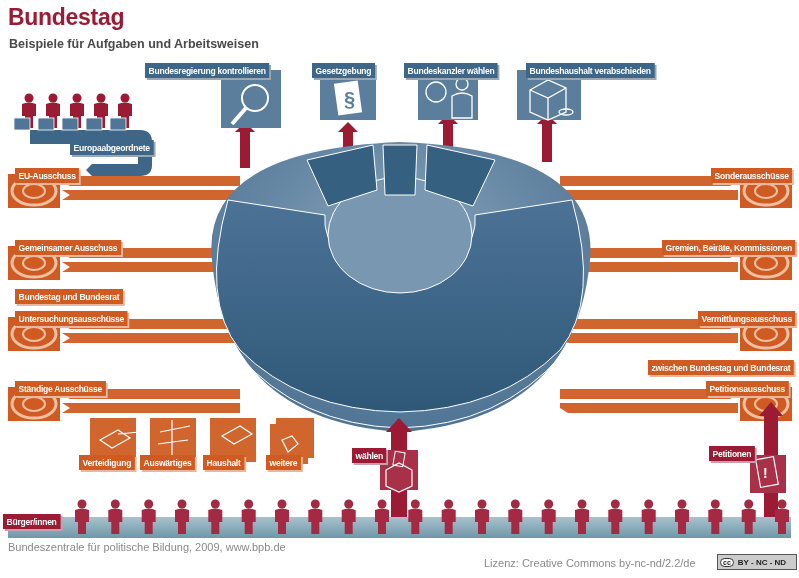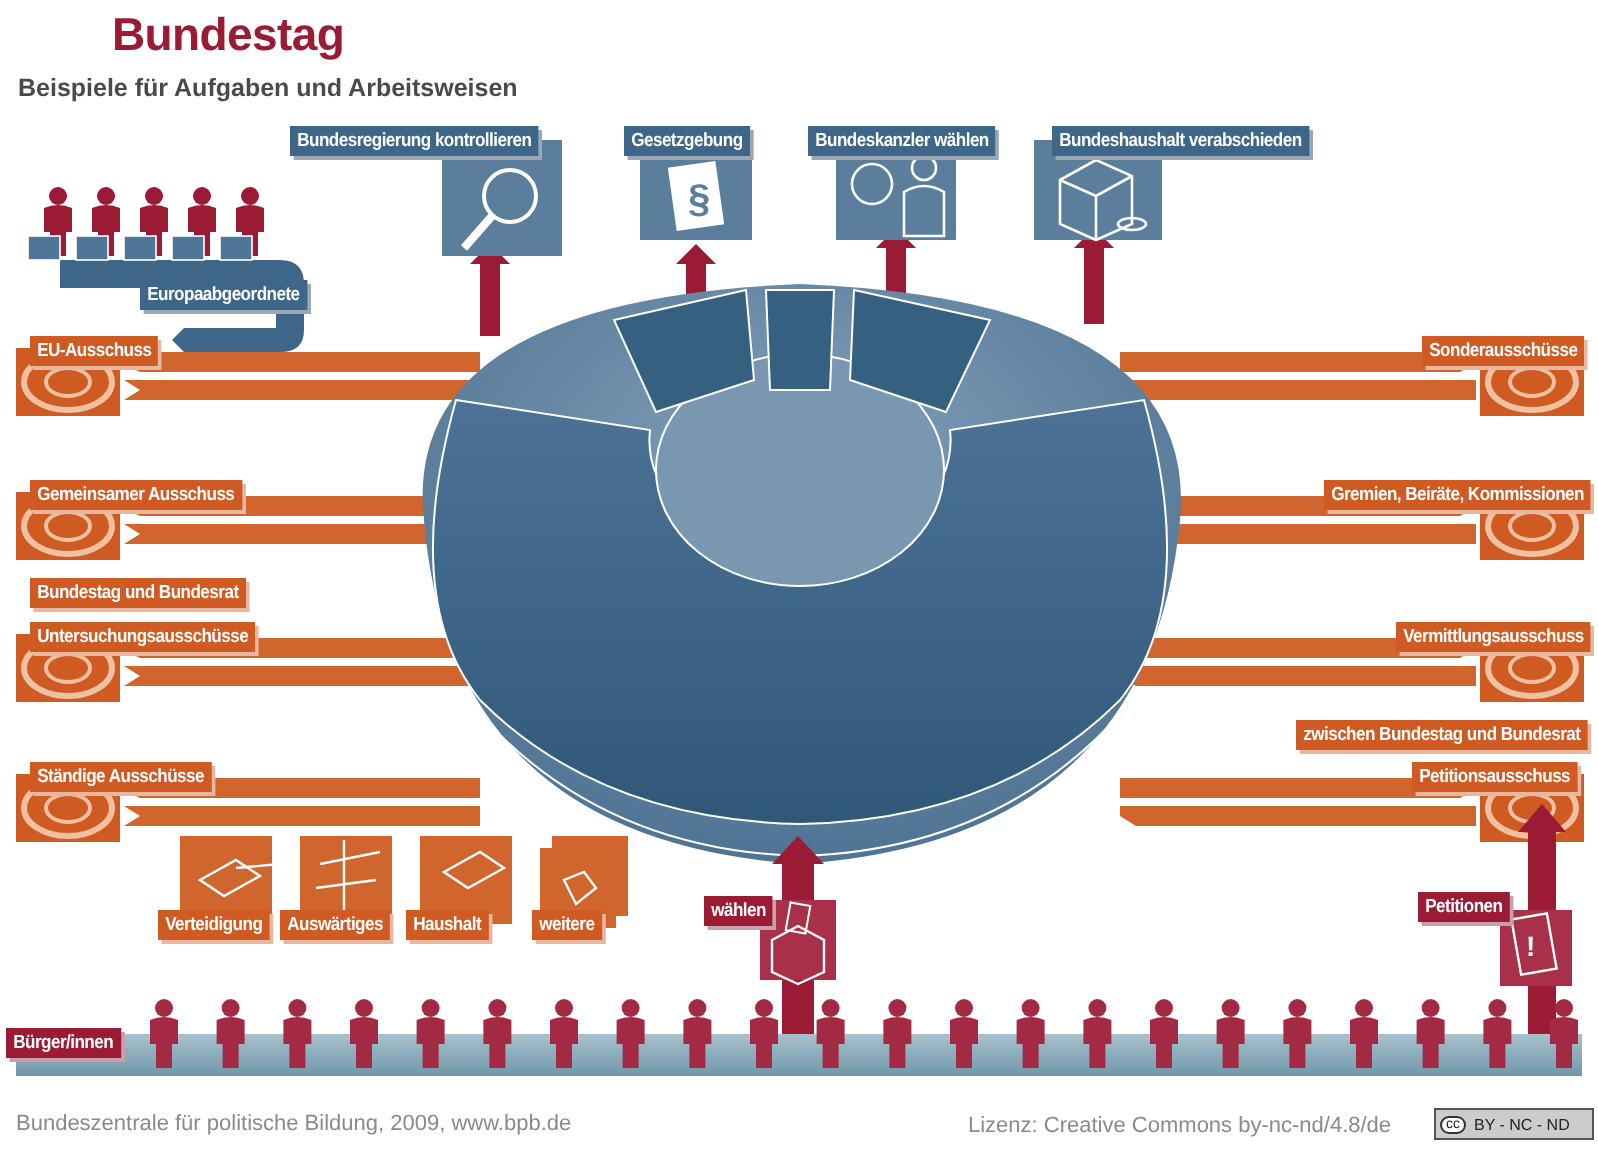--- a/index.html
+++ b/index.html
@@ -1,26 +1,26 @@
 <!DOCTYPE html>
 <html><head>
 <meta charset="utf-8">
 <style>
   html,body{margin:0;padding:0;background:#fff;}
   body{width:799px;height:578px;position:relative;overflow:hidden;font-family:"Liberation Sans",sans-serif;}
   .abs{position:absolute;}
-  #title{left:8px;top:4px;font-size:23px;font-weight:bold;color:#9b1a34;letter-spacing:-0.3px;margin-left:48px;}
+  #title{left:8px;top:4px;font-size:23px;font-weight:bold;color:#9b1a34;letter-spacing:-0.3px;}
   #subtitle{left:9px;top:37px;font-size:12.5px;font-weight:bold;color:#4a4a4a;text-align:right;}
   .lbl{position:absolute;font-family:"Liberation Sans",sans-serif;font-size:9.5px;font-weight:bold;color:#fff;padding:2px 4px;white-space:nowrap;letter-spacing:-0.3px;transform:scaleX(0.9);transform-origin:left center;}
   .blue{background:#3e6688;box-shadow:2px 2px 0 #9aa8b4;}
   .orange{background:#cf5a22;box-shadow:2px 2px 0 #e7b89f;}
   .red{background:#9b1a34;box-shadow:2px 2px 0 #c9a0aa;}
-  #footer-left{left:8px;top:556px;font-size:11px;color:#8a8a8a;}
+  #footer-left{left:8px;top:541px;font-size:11px;color:#8a8a8a;}
   #footer-right{left:484px;top:557px;font-size:11px;color:#8a8a8a;}
-  #cc-badge{left:717px;top:554px;width:78px;height:14px;border:1px solid #555;background:#ccc;font-size:8px;font-weight:normal;color:#222;display:flex;align-items:center;}
+  #cc-badge{left:717px;top:554px;width:78px;height:14px;border:1px solid #555;background:#ccc;font-size:8px;font-weight:bold;color:#222;display:flex;align-items:center;}
   #cc-badge .cc{background:#fff;border:1px solid #333;border-radius:7px;padding:0 2px;margin:0 4px 0 2px;font-size:7px;}
   svg text{font-family:"Liberation Sans",sans-serif;}
 </style>
 </head>
 <body>
 
 <div id="title" class="abs">Bundestag</div>
 <div id="subtitle" class="abs">Beispiele für Aufgaben und Arbeitsweisen</div>
 
 <svg id="diagram" class="abs" style="left:0;top:0" width="799" height="578">
@@ -258,17 +258,17 @@
 <div class="lbl orange" style="left:79px;top:455px">Verteidigung</div>
 <div class="lbl orange" style="left:140px;top:455px">Auswärtiges</div>
 <div class="lbl orange" style="left:203px;top:455px">Haushalt</div>
 <div class="lbl orange" style="left:266px;top:455px">weitere</div>
 
 <div class="lbl red" style="left:352px;top:448px">wählen</div>
 <div class="lbl red" style="left:709px;top:446px">Petitionen</div>
 <div class="lbl red" style="left:3px;top:514px">Bürger/innen</div>
 
 <div id="footer-left" class="abs">Bundeszentrale für politische Bildung, 2009, www.bpb.de</div>
-<div id="footer-right" class="abs">Lizenz: Creative Commons by-nc-nd/4.8/de</div>
+<div id="footer-right" class="abs">Lizenz: Creative Commons by-nc-nd/2.2/de</div>
 <div id="cc-badge" class="abs">
   <span class="cc">cc</span>
   <span>BY - NC - ND</span>
 </div>
 
 </body></html>

